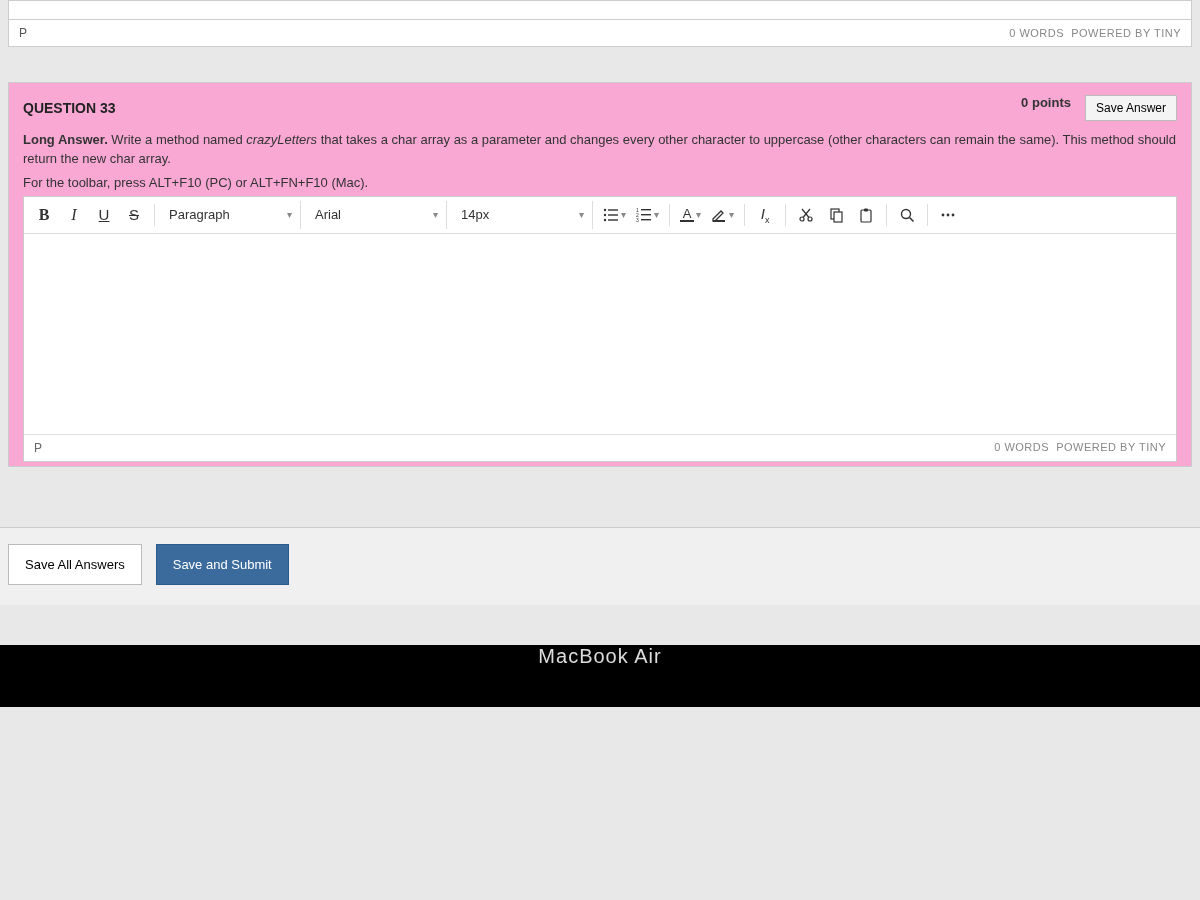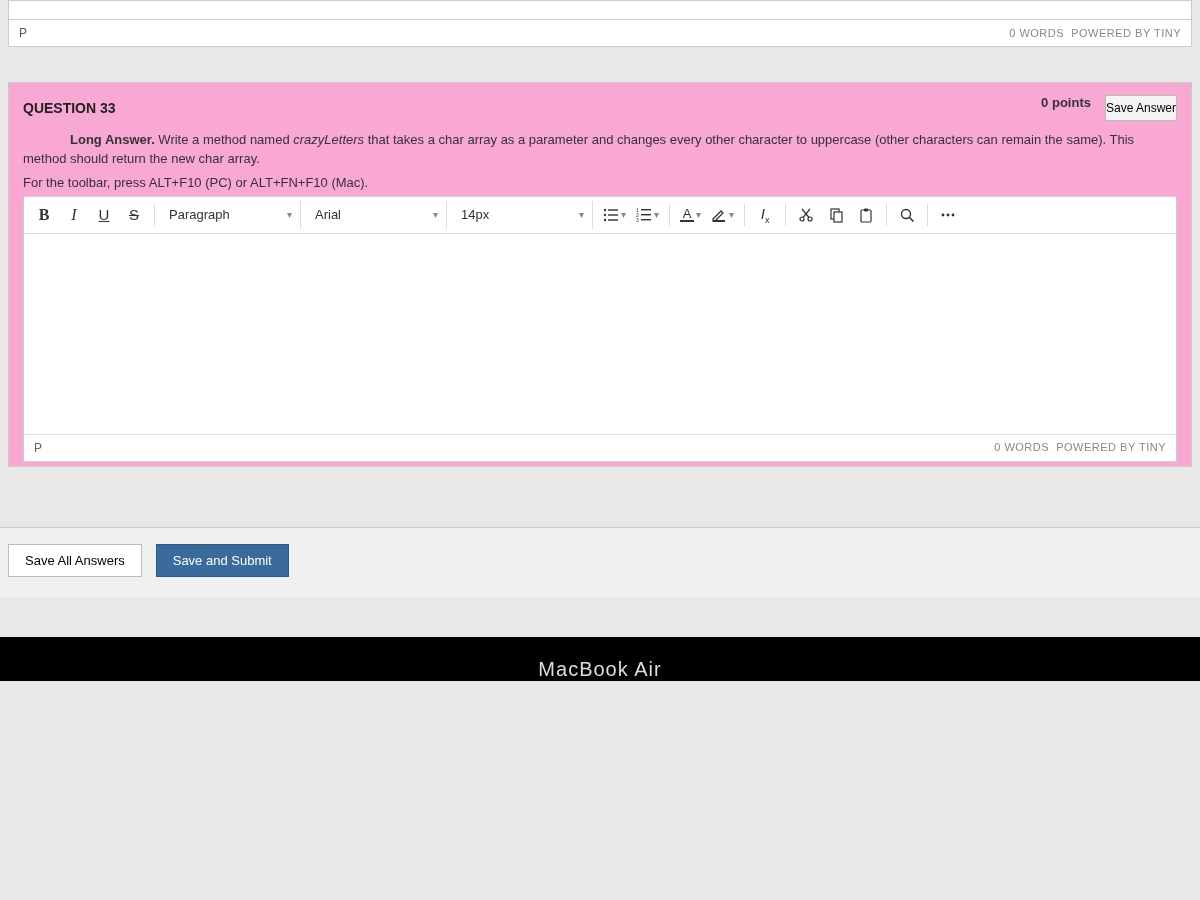--- a/index.html
+++ b/index.html
@@ -42,26 +42,26 @@
     justify-content: space-between;
     align-items: center;
     margin-bottom: 10px;
   }
   .qtitle { font-weight: bold; font-size: 14px; color: #222; }
   .qmeta { display: flex; align-items: flex-start; gap: 14px; }
   .points { font-weight: bold; font-size: 13px; }
   .save-answer-btn {
     background: #f4f4f4;
     border: 1px solid #bbb;
-    padding: 5px 0;
+    padding: 5px 10px;
     font-size: 12px;
     cursor: pointer;
   }
   .prompt { font-size: 13px; line-height: 1.45; color: #333; margin-bottom: 6px; }
-  .prompt .strong { font-weight: bold; margin-left: 47px; }
+  .prompt .strong { font-weight: bold; }
   .prompt .ital { font-style: italic; }
   .toolbar-hint { font-size: 13px; margin-bottom: 6px; }
   .rte {
     border: 1px solid #ccc;
     background: #fff;
     margin-bottom: 4px;
   }
   .rte-toolbar {
     display: flex;
     align-items: center;
@@ -123,30 +123,30 @@
     background: #fff;
     border: 1px solid #bbb;
     padding: 8px 16px;
     font-size: 13px;
     cursor: pointer;
   }
   .btn-primary {
     background: #3a6b9c;
     color: #fff;
     border: 1px solid #2a5b8c;
-    padding: 4px 16px;
+    padding: 12px 16px;
     font-size: 13px;
     cursor: pointer;
   }
   .mac-bar {
     background: #000;
-    height: 44px;
+    height: 62px;
     margin-top: 40px;
     display: flex;
-    align-items: flex-end;
+    align-items: flex-start;
     justify-content: center;
   }
   .mac-text {
     color: #ddd;
     font-size: 20px;
     font-weight: 300;
     letter-spacing: 1px;
   }
   svg { display: block; }
   .ico-txt { font-family: Georgia, serif; }

